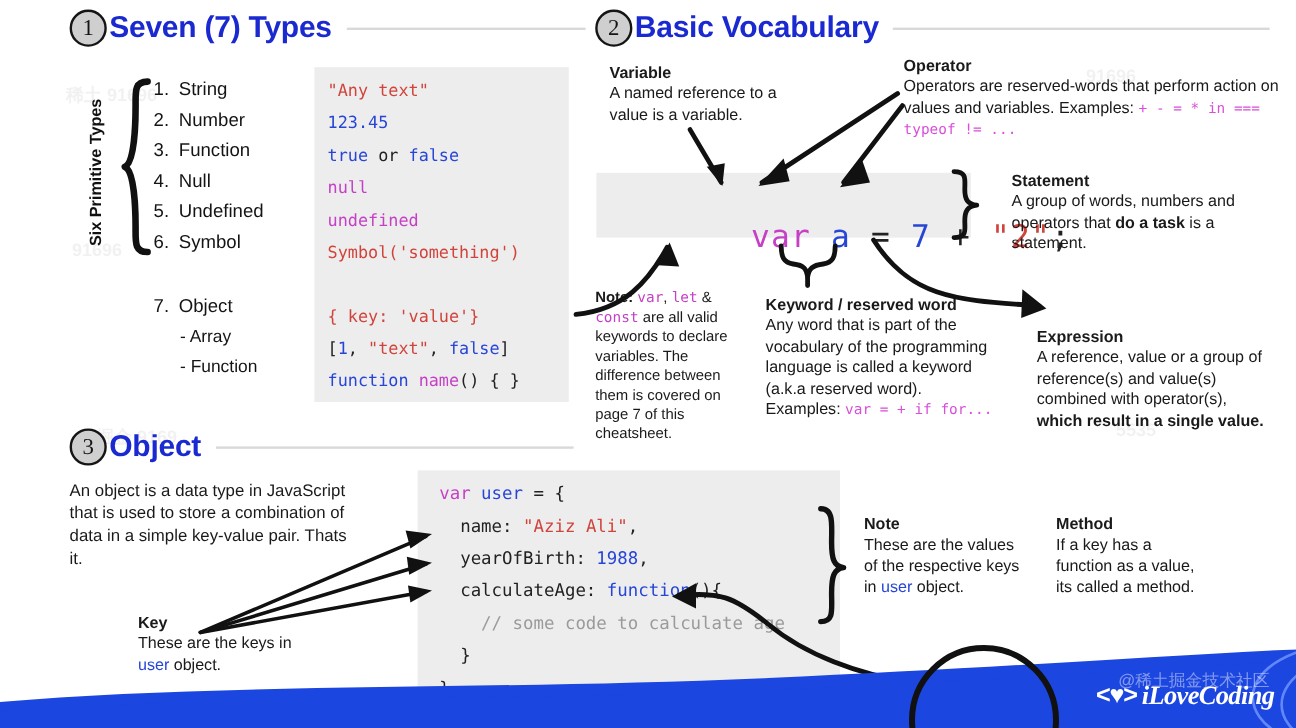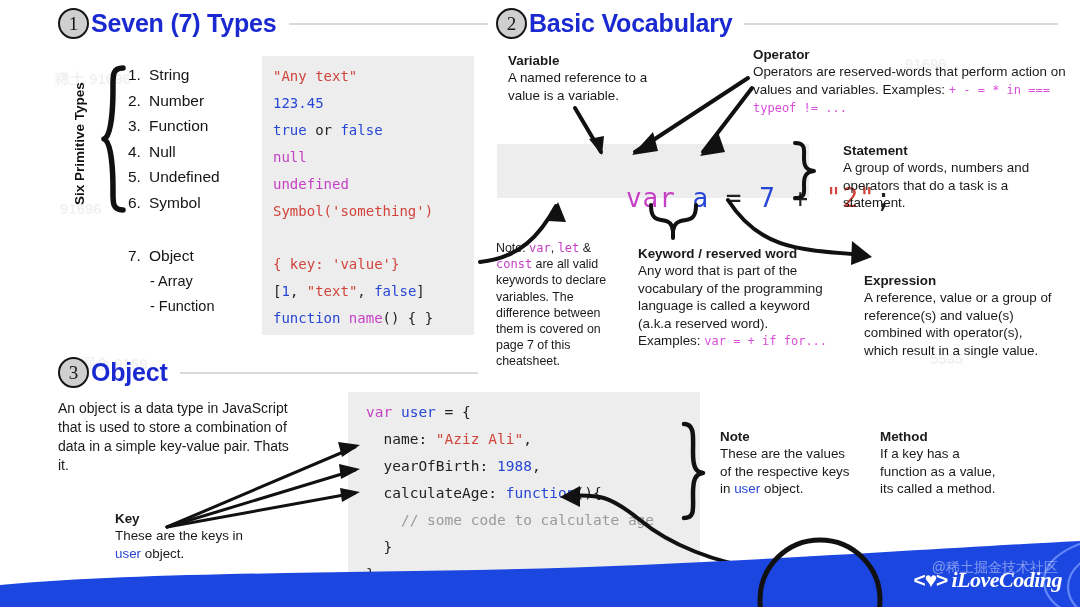--- a/index.html
+++ b/index.html
@@ -3,21 +3,21 @@
 <meta charset="utf-8">
 <style>
   html,body{margin:0;padding:0;}
   body{
     width:1080px;height:607px;overflow:hidden;position:relative;
     background:#ffffff;
     font-family:"Liberation Sans","DejaVu Sans",sans-serif;
     color:#111;
   }
   .page{position:absolute;inset:0;}
-  .bold{font-weight:normal;}
+  .bold{font-weight:bold;}
 
   
   .sec-head{position:absolute;display:flex;align-items:center;}
   .num-circle{
     width:31px;height:31px;border-radius:50%;
     background:#cfcfcf;border:2.5px solid #151515;
     display:flex;align-items:center;justify-content:center;
     font-size:19px;color:#151515;font-family:"Liberation Serif","DejaVu Serif",serif;
     box-sizing:border-box;flex:none;
   }

